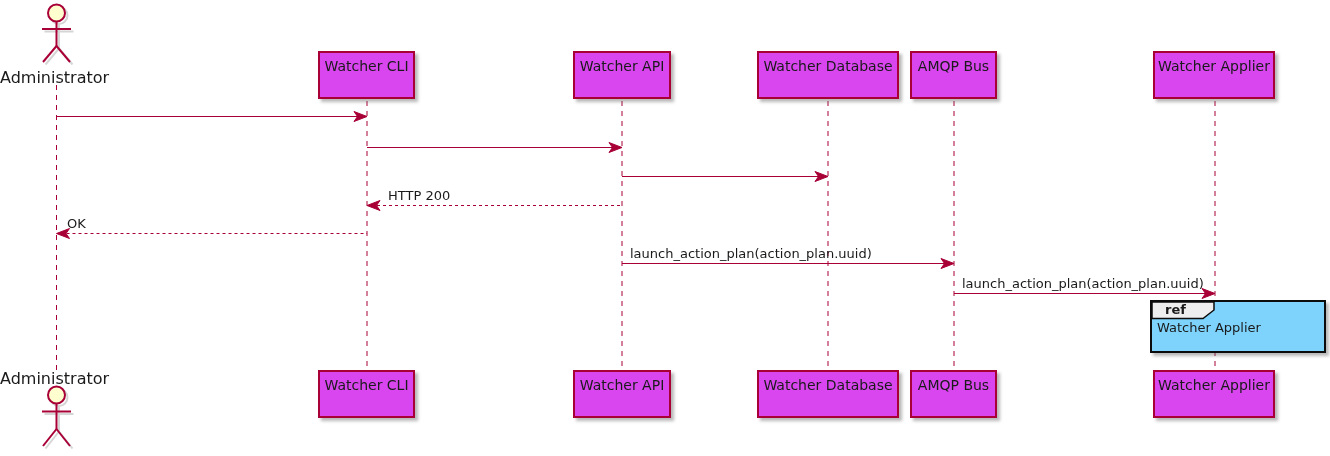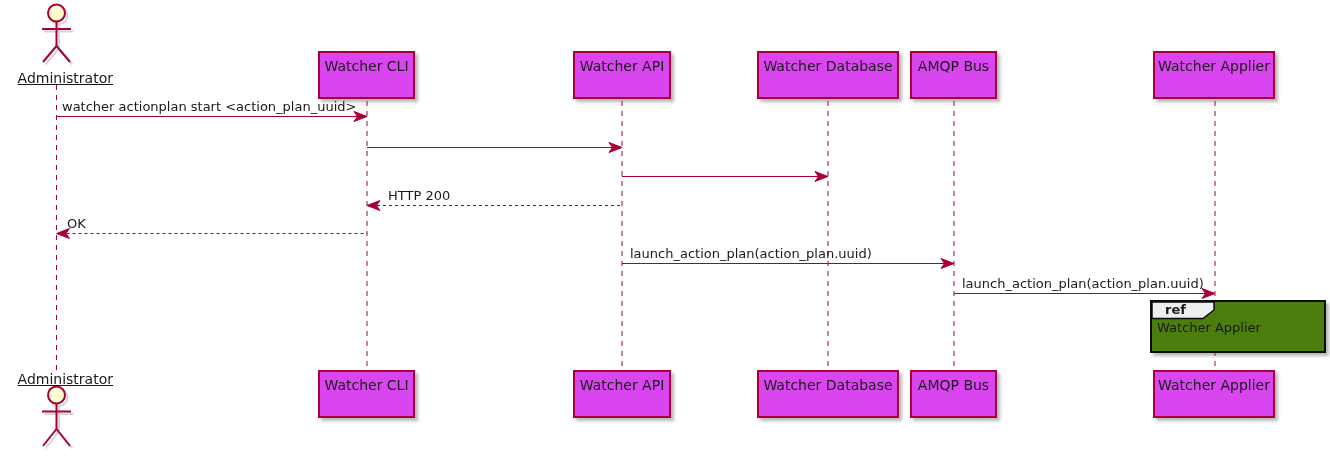--- a/index.html
+++ b/index.html
@@ -6,28 +6,28 @@
   body{font-family:"DejaVu Sans","Liberation Sans",sans-serif;color:#1a1a1a;}
   .canvas{position:relative;width:1330px;height:456px;background:#ffffff;overflow:hidden;}
   .layer{position:absolute;left:0;top:0;}
   .participant{
     position:absolute;box-sizing:border-box;height:48px;
     background:#d946ef;border:2px solid #A80036;
     box-shadow:3px 3px 3px rgba(100,100,100,0.45);
     font-size:14px;line-height:26px;text-align:center;white-space:nowrap;
   }
   .actor-label{
-    position:absolute;width:113px;text-align:right;font-size:14px;height:16px;line-height:16px;text-decoration:underline;
+    position:absolute;width:113px;text-align:left;font-size:16px;height:16px;line-height:16px;
   }
   .msg-label{
     position:absolute;font-size:13px;height:16px;line-height:16px;white-space:nowrap;
   }
   .ref-box{
     position:absolute;left:1150px;top:300px;width:176px;height:53px;box-sizing:border-box;
-    background:#4d7c0f;border:2px solid #0c0c0c;
+    background:#7dd3fc;border:2px solid #0c0c0c;
     box-shadow:3px 3px 3px rgba(100,100,100,0.45);
   }
   .ref-header-shape{position:absolute;left:-1px;top:-1px;}
   .ref-keyword{
     position:absolute;left:13px;top:0px;font-size:13px;font-weight:bold;height:16px;line-height:16px;
   }
   .ref-body{
     position:absolute;left:5px;top:18px;font-size:13px;line-height:16px;white-space:nowrap;
   }
 </style>
@@ -110,21 +110,20 @@
   <div class="participant" style="left:757px;top:51px;width:142px;">Watcher Database</div>
   <div class="participant" style="left:910px;top:51px;width:87px;">AMQP Bus</div>
   <div class="participant" style="left:1153px;top:51px;width:122px;">Watcher Applier</div>
 
   <div class="participant" style="left:318px;top:370px;width:97px;">Watcher CLI</div>
   <div class="participant" style="left:573px;top:370px;width:98px;">Watcher API</div>
   <div class="participant" style="left:757px;top:370px;width:142px;">Watcher Database</div>
   <div class="participant" style="left:910px;top:370px;width:87px;">AMQP Bus</div>
   <div class="participant" style="left:1153px;top:370px;width:122px;">Watcher Applier</div>
 
-  <div class="msg-label" style="left:62px;top:99px;">watcher actionplan start &lt;action_plan_uuid&gt;</div>
   <div class="msg-label" style="left:388px;top:188px;">HTTP 200</div>
   <div class="msg-label" style="left:67px;top:216px;">OK</div>
   <div class="msg-label" style="left:630px;top:246px;">launch_action_plan(action_plan.uuid)</div>
   <div class="msg-label" style="left:962px;top:276px;">launch_action_plan(action_plan.uuid)</div>
 
   <div class="ref-box">
     <svg class="ref-header-shape" width="66" height="19" viewBox="0 0 66 19">
       <polygon points="1,1 63,1 63,9 52,17.5 1,17.5" fill="#EEEEEE" stroke="#0c0c0c" stroke-width="1.5"></polygon>
     </svg>
     <div class="ref-keyword">ref</div>

